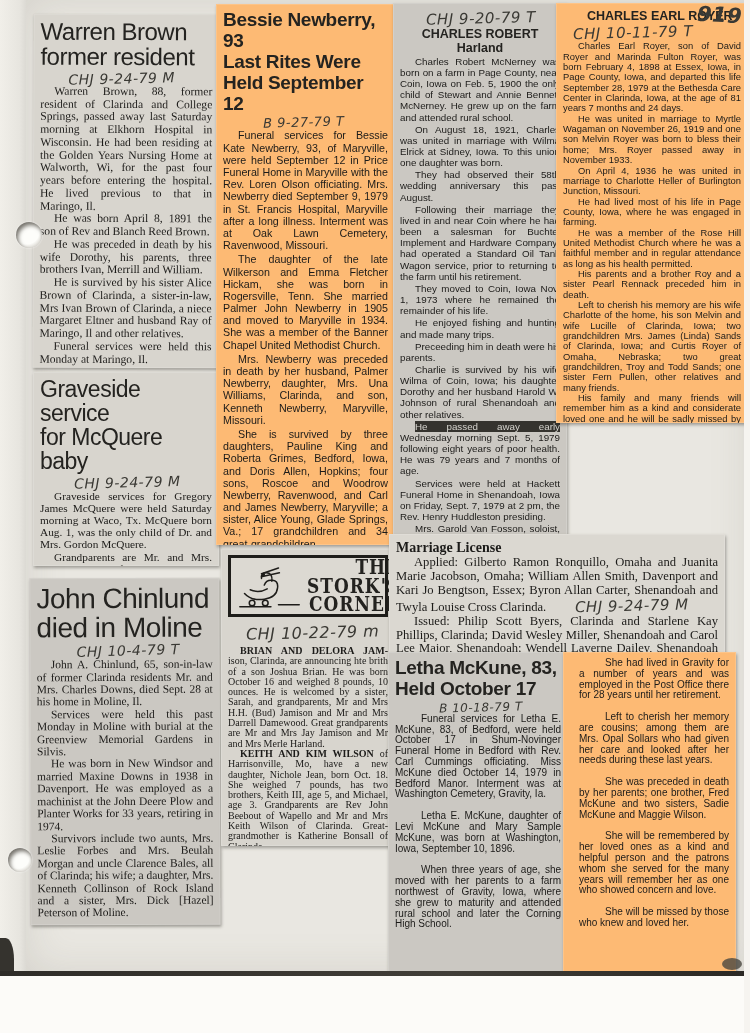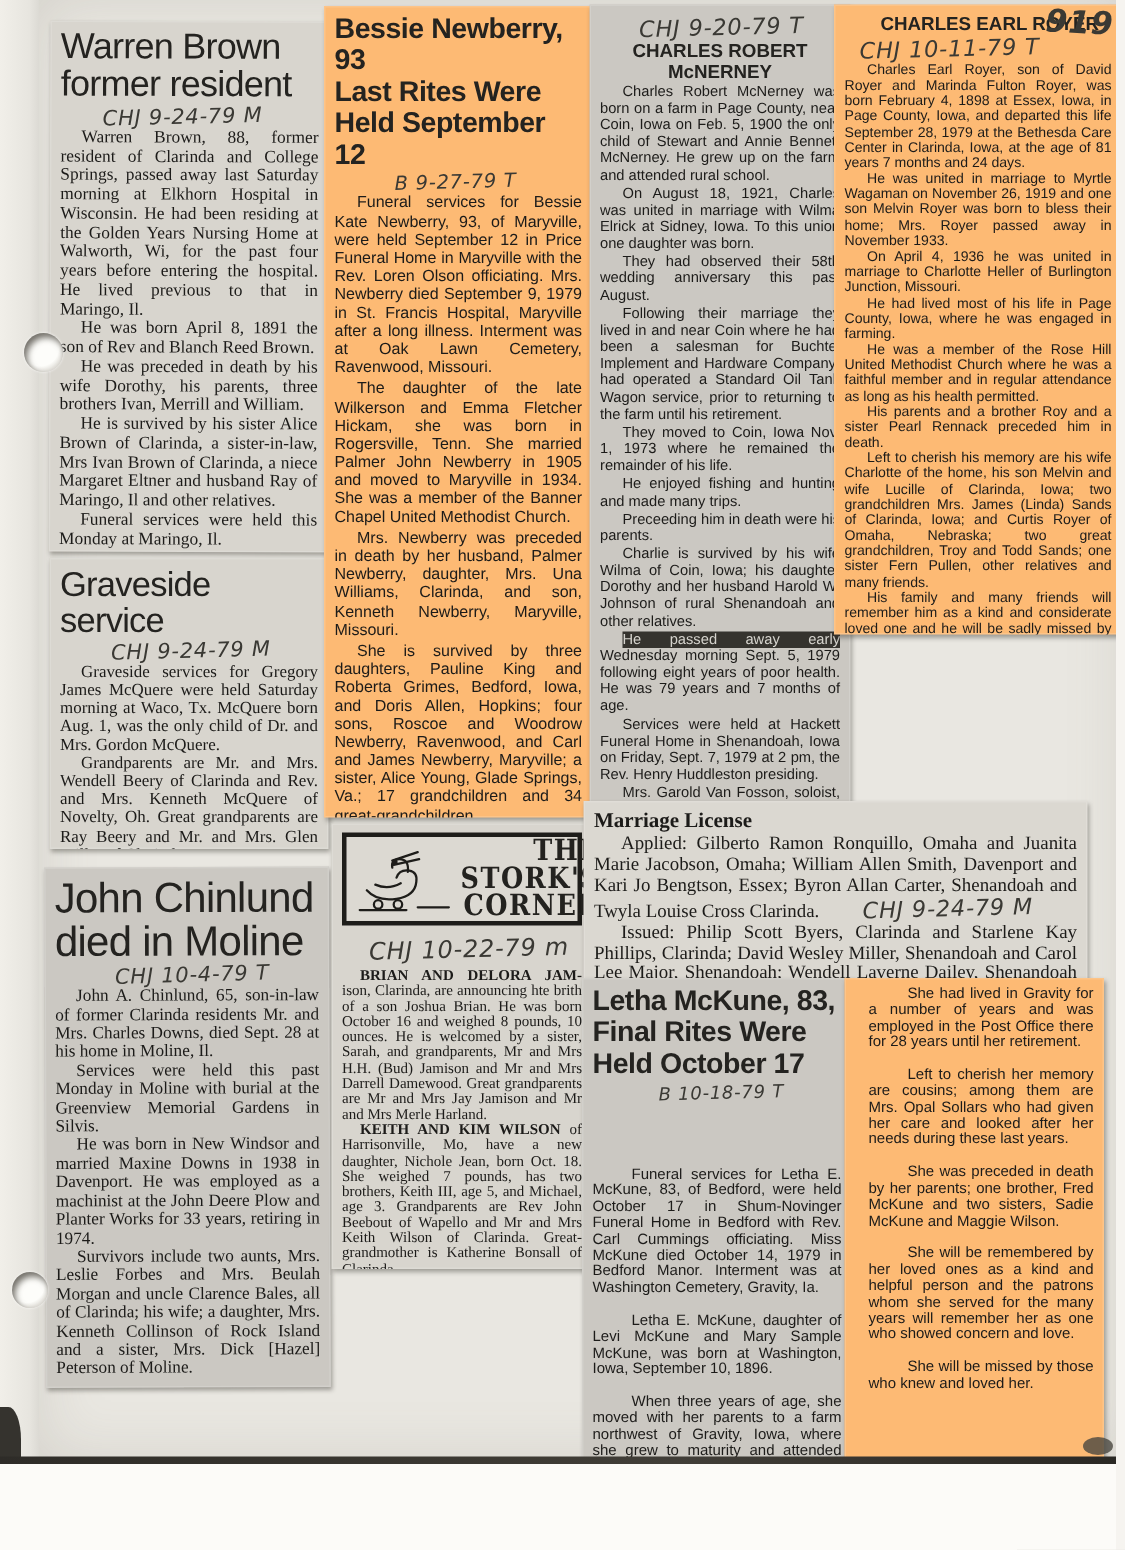--- a/index.html
+++ b/index.html
@@ -58,21 +58,21 @@
   .a-mcquere p{font-size:11.3px;line-height:1.08;}
   .a-chinlund p{font-size:11.5px;line-height:1.08;}
   .a-newberry p{font-size:10.7px;line-height:1.14;margin-bottom:2px;}
   .a-storks p{font-family:"Liberation Serif",serif;font-size:10px;line-height:1.03;text-indent:12px;}
   .a-storks .lead{font-weight:bold;}
   .a-mcnerney p{font-size:9.8px;line-height:1.14;margin-bottom:1px;}
   .a-marriage p{font-family:"Liberation Serif",serif;font-size:12.6px;line-height:1.1;text-indent:18px;}
   .a-marriage .mtitle{font-weight:bold;text-align:left;text-indent:0;font-size:14px;margin-bottom:1px;}
   .a-mckune p,.a-mckune2 p{font-size:10px;line-height:1.08;}
   .a-mckune p.gap,.a-mckune2 p.gap{margin-top:11px;}
-  .a-mckune p{text-indent:26px;margin-top:44px;}
+  .a-mckune p{text-indent:26px;}
   .a-mckune2 p{text-indent:26px;}
   .a-royer p{font-size:9.4px;line-height:1.1;}
 </style>
 </head>
 <body>
 
 <div class="scan">
   <div class="edge-strip"></div>
   <div class="sheet"></div>
 
@@ -85,20 +85,21 @@
     <p>Warren Brown, 88, former resident of Clarinda and College Springs, passed away last Saturday morning at Elkhorn Hospital in Wisconsin. He had been residing at the Golden Years Nursing Home at Walworth, Wi, for the past four years before entering the hospital. He lived previous to that in Maringo, Il.</p>
     <p>He was born April 8, 1891 the son of Rev and Blanch Reed Brown.</p>
     <p>He was preceded in death by his wife Dorothy, his parents, three brothers Ivan, Merrill and William.</p>
     <p>He is survived by his sister Alice Brown of Clarinda, a sister-in-law, Mrs Ivan Brown of Clarinda, a niece Margaret Eltner and husband Ray of Maringo, Il and other relatives.</p>
     <p>Funeral services were held this Monday at Maringo, Il.</p>
   </section>
 
   <section class="clipping serif tone-a a-mcquere" style="left:33px;top:372px;width:186px;height:194px;">
     <h2 class="hl sans-hl" style="font-size:23px;">
       <span class="hl-line">Graveside service</span>
+      <span class="hl-line">for McQuere baby</span>
     </h2>
     <span class="hand" style="margin-left:34px;">CHJ 9-24-79 M</span>
     <p>Graveside services for Gregory James McQuere were held Saturday morning at Waco, Tx. McQuere born Aug. 1, was the only child of Dr. and Mrs. Gordon McQuere.</p>
     <p>Grandparents are Mr. and Mrs. Wendell Beery of Clarinda and Rev. and Mrs. Kenneth McQuere of Novelty, Oh. Great grandparents are Ray Beery and Mr. and Mrs. Glen Miller of Clarinda.</p>
   </section>
 
   <section class="clipping serif tone-b a-chinlund" style="left:30px;top:578px;width:190px;height:347px;transform:rotate(-.2deg);">
     <h2 class="hl sans-hl" style="font-size:28px;">
       <span class="hl-line">John Chinlund</span>
       <span class="hl-line">died in Moline</span>
@@ -148,21 +149,21 @@
       <span>ison, Clarinda, are announcing hte brith of a son Joshua Brian. He was born October 16 and weighed 8 pounds, 10 ounces. He is welcomed by a sister, Sarah, and grandparents, Mr and Mrs H.H. (Bud) Jamison and Mr and Mrs Darrell Damewood. Great grandparents are Mr and Mrs Jay Jamison and Mr and Mrs Merle Harland.</span>
     </p>
     <p>
       <span class="lead">KEITH AND KIM WILSON</span>
       <span>of Harrisonville, Mo, have a new daughter, Nichole Jean, born Oct. 18. She weighed 7 pounds, has two brothers, Keith III, age 5, and Michael, age 3. Grandparents are Rev John Beebout of Wapello and Mr and Mrs Keith Wilson of Clarinda. Great-grandmother is Katherine Bonsall of Clarinda.</span>
     </p>
   </section>
 
   <section class="clipping sans tone-b a-mcnerney" style="left:393px;top:3px;width:174px;height:552px;">
     <span class="hand" style="margin-left:26px;font-size:15px;">CHJ 9-20-79 T</span>
-    <h2 class="hl caps-hl">CHARLES ROBERT McNERNEY</h2>
+    <h2 class="hl caps-hl">CHARLES ROBERT Harland</h2>
     <p>Charles Robert McNerney was born on a farm in Page County, near Coin, Iowa on Feb. 5, 1900 the only child of Stewart and Annie Bennett McNerney. He grew up on the farm and attended rural school.</p>
     <p>On August 18, 1921, Charles was united in marriage with Wilma Elrick at Sidney, Iowa. To this union one daughter was born.</p>
     <p>They had observed their 58th wedding anniversary this past August.</p>
     <p>Following their marriage they lived in and near Coin where he had been a salesman for Buchtel Implement and Hardware Company; had operated a Standard Oil Tank Wagon service, prior to returning to the farm until his retirement.</p>
     <p>They moved to Coin, Iowa Nov. 1, 1973 where he remained the remainder of his life.</p>
     <p>He enjoyed fishing and hunting and made many trips.</p>
     <p>Preceeding him in death were his parents.</p>
     <p>Charlie is survived by his wife Wilma of Coin, Iowa; his daughter Dorothy and her husband Harold W. Johnson of rural Shenandoah and other relatives.</p>
     <p class="smudged">He passed away early Wednesday morning Sept. 5, 1979 following eight years of poor health. He was 79 years and 7 months of age.</p>
     <p>Services were held at Hackett Funeral Home in Shenandoah, Iowa on Friday, Sept. 7, 1979 at 2 pm, the Rev. Henry Huddleston presiding.</p>
@@ -189,21 +190,20 @@
     <p>
       <span>Applied: Gilberto Ramon Ronquillo, Omaha and Juanita Marie Jacobson, Omaha; William Allen Smith, Davenport and Kari Jo Bengtson, Essex; Byron Allan Carter, Shenandoah and Twyla Louise Cross Clarinda.</span>
       <span class="hand inline" style="font-size:15px;">CHJ 9-24-79 M</span>
     </p>
     <p>Issued: Philip Scott Byers, Clarinda and Starlene Kay Phillips, Clarinda; David Wesley Miller, Shenandoah and Carol Lee Major, Shenandoah; Wendell Laverne Dailey, Shenandoah and Shiela Ann Stacey, Shenandoah.</p>
   </section>
 
   <section class="clipping sans tone-b a-mckune" style="left:388px;top:652px;width:180px;height:322px;">
     <h2 class="hl bold-hl">
       <span class="hl-line">Letha McKune, 83,</span>
-      <span class="hl-line">Final Rites Were</span>
       <span class="hl-line">Held October 17</span>
     </h2>
     <span class="hand" style="margin-left:44px;font-size:12px;">B 10-18-79 T</span>
     <p>Funeral services for Letha E. McKune, 83, of Bedford, were held October 17 in Shum-Novinger Funeral Home in Bedford with Rev. Carl Cummings officiating. Miss McKune died October 14, 1979 in Bedford Manor. Interment was at Washington Cemetery, Gravity, Ia.</p>
     <p class="gap">Letha E. McKune, daughter of Levi McKune and Mary Sample McKune, was born at Washington, Iowa, September 10, 1896.</p>
     <p class="gap">When three years of age, she moved with her parents to a farm northwest of Gravity, Iowa, where she grew to maturity and attended rural school and later the Corning High School.</p>
   </section>
 
   <section class="clipping sans tone-c a-mckune2" style="left:563px;top:652px;width:173px;height:322px;padding-left:16px;">
     <p>She had lived in Gravity for a number of years and was employed in the Post Office there for 28 years until her retirement.</p>

